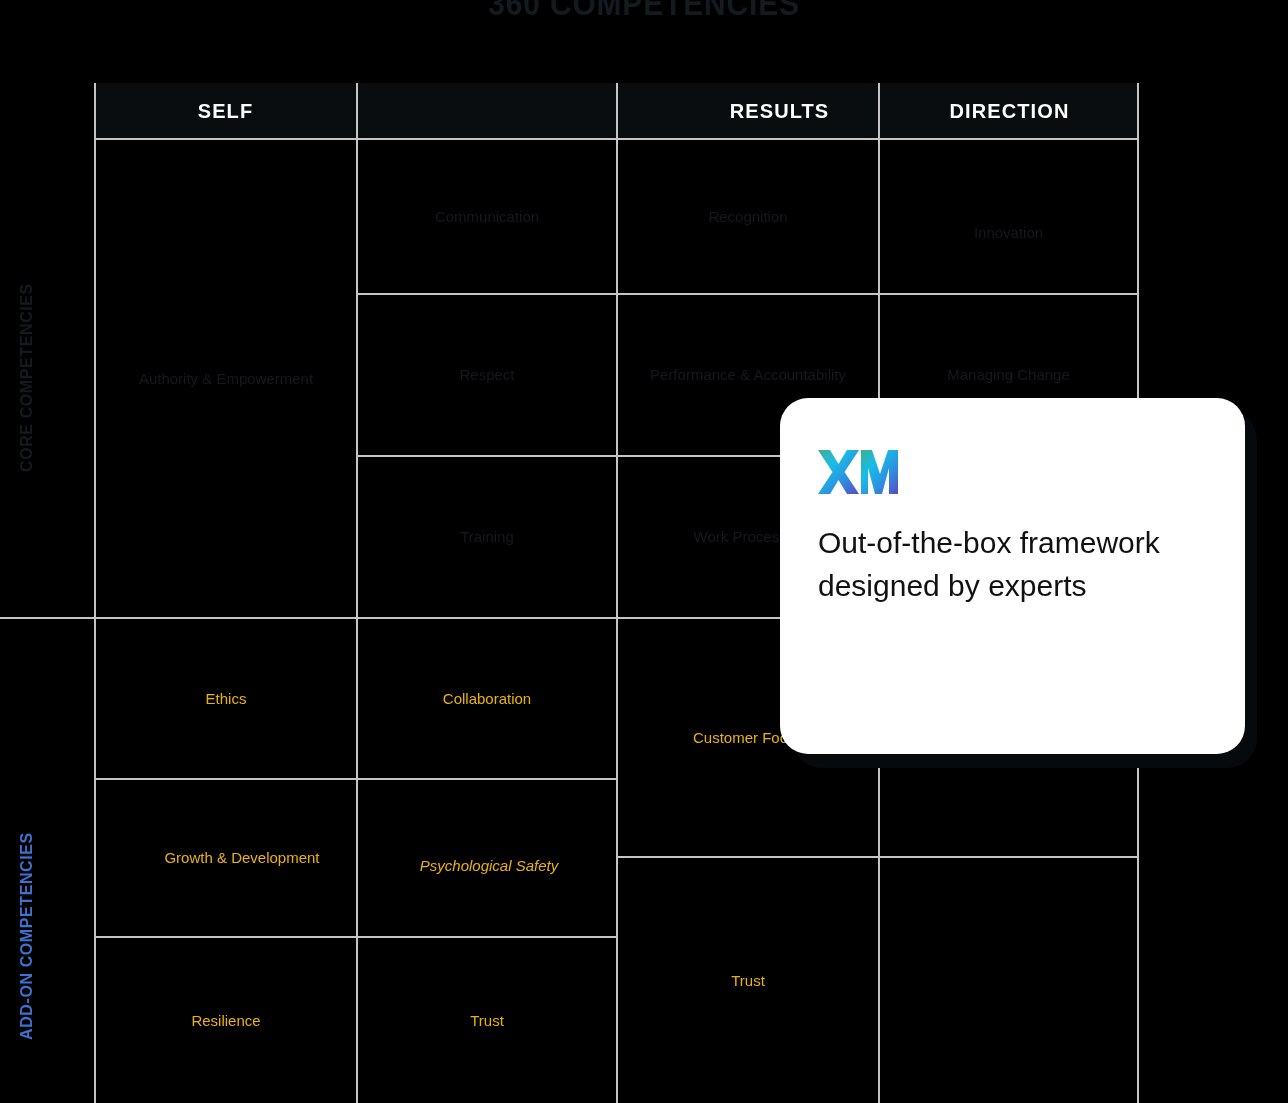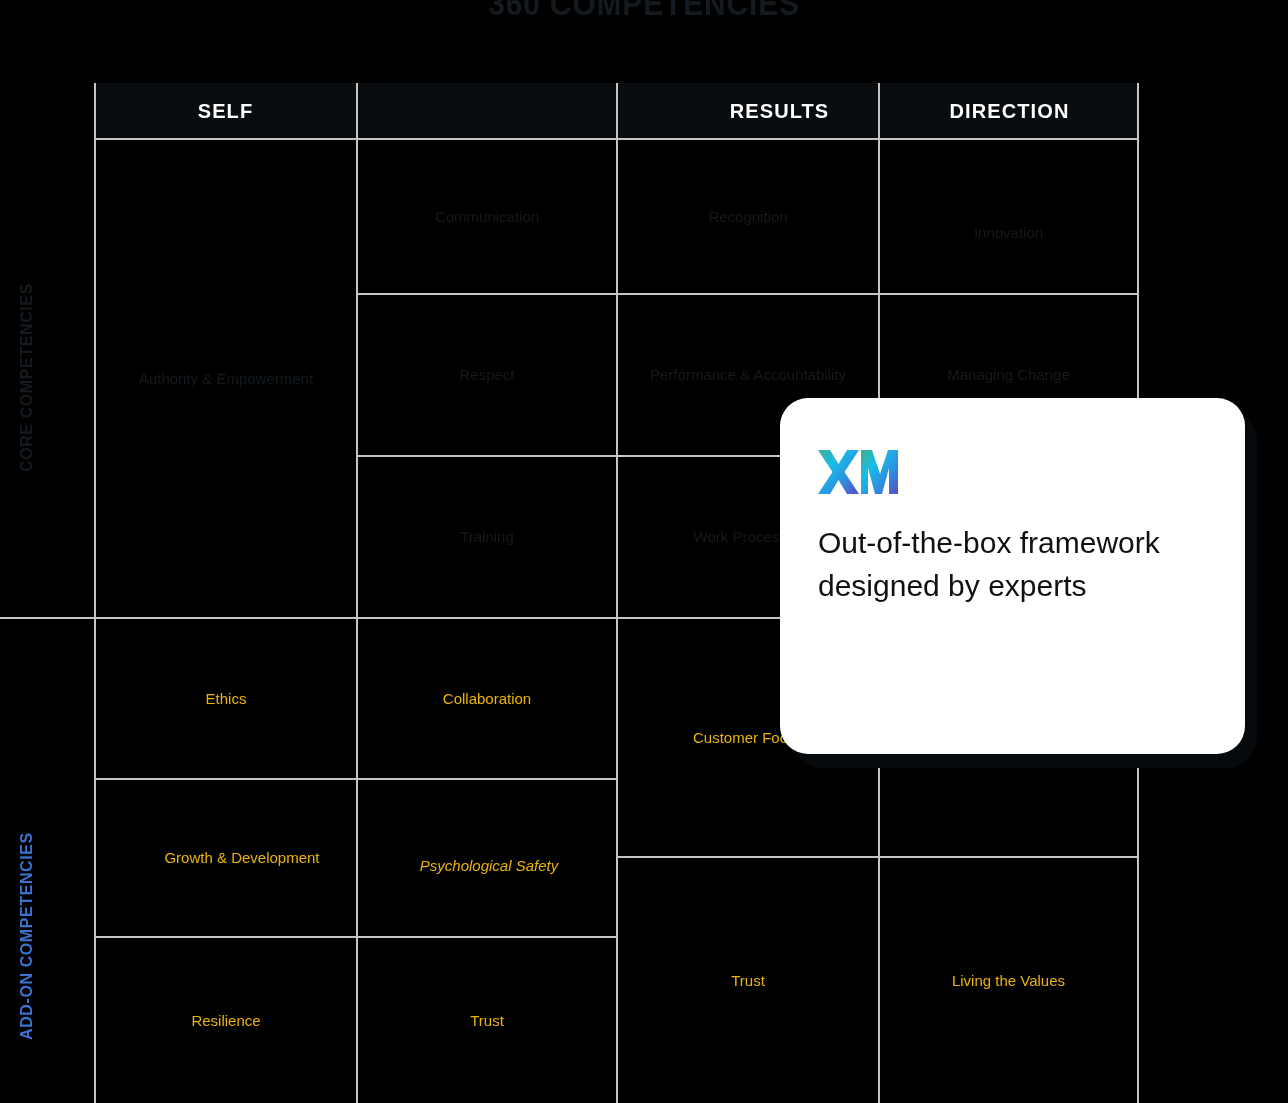--- a/index.html
+++ b/index.html
@@ -148,21 +148,20 @@
   <div class="cell addon" style="left:96px;top:938px;width:260px;height:165px;">Resilience</div>
 
   <div class="cell addon" style="left:358px;top:619px;width:258px;height:159px;">Collaboration</div>
   <div class="cell addon" style="left:360px;top:780px;width:258px;height:172px;font-style:italic;">Psychological Safety</div>
   <div class="cell addon" style="left:358px;top:938px;width:258px;height:165px;">Trust</div>
 
   <div class="cell addon" style="left:618px;top:619px;width:260px;height:237px;">Customer Focus</div>
   <div class="cell addon" style="left:618px;top:858px;width:260px;height:245px;">Trust</div>
 
   <div class="cell addon" style="left:880px;top:619px;width:257px;height:237px;">Leadership</div>
-  <div class="cell addon" style="left:880px;top:858px;width:257px;height:245px;">Living the Values</div>
 
   <div class="card-shadow"></div>
   <div class="card">
     <svg class="xm-logo" viewBox="0 0 160 96">
       <defs>
         <linearGradient id="xmgrad" x1="0" y1="0" x2="1" y2="1">
           <stop offset="0%" stop-color="#3fae8e"></stop>
           <stop offset="33%" stop-color="#18bde8"></stop>
           <stop offset="66%" stop-color="#2d8fe0"></stop>
           <stop offset="100%" stop-color="#5a4ac2"></stop>

